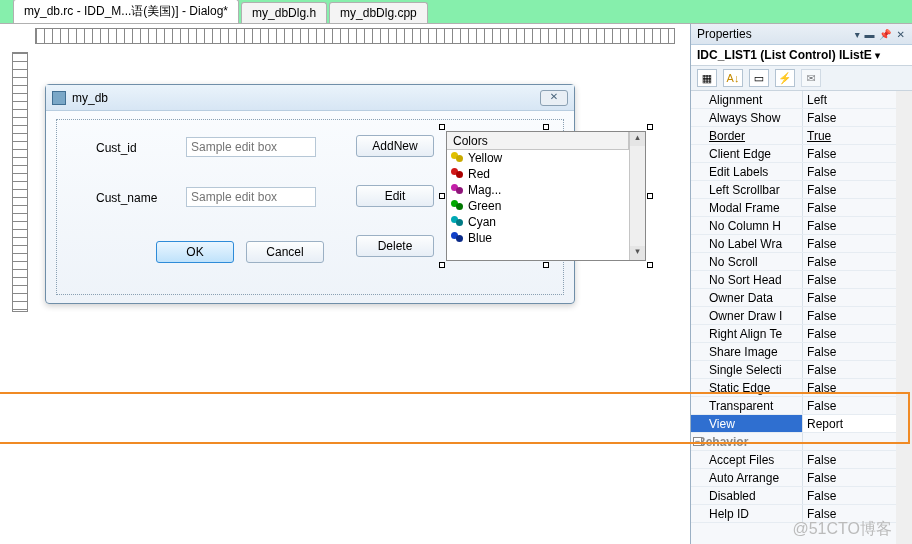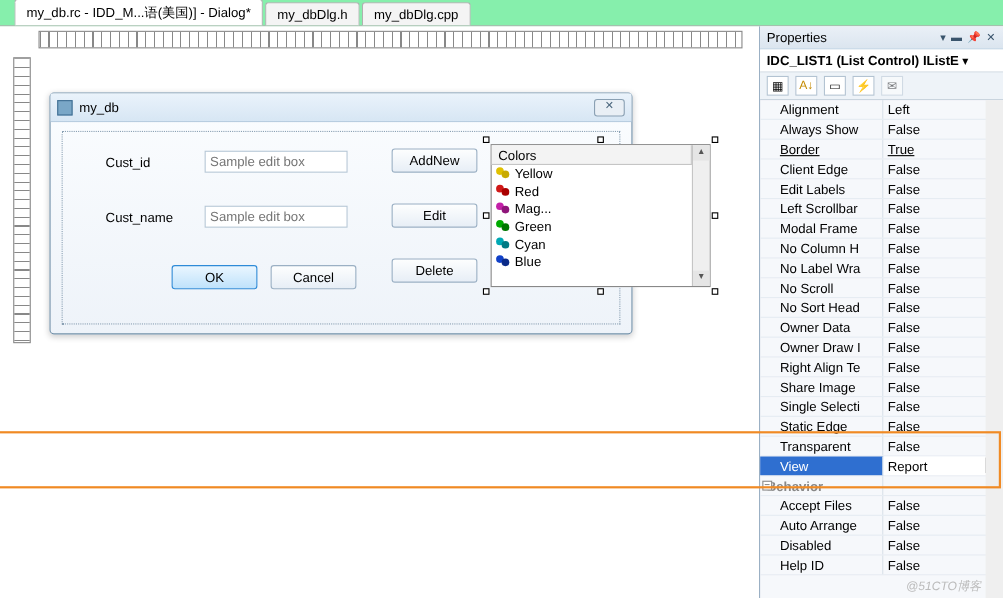--- a/index.html
+++ b/index.html
@@ -70,21 +70,21 @@
 .pcell-name { width:112px; padding:2px 4px 2px 18px; border-right:1px solid #d9e1e9; white-space:nowrap; overflow:hidden; }
 .pcell-val { flex:1; padding:2px 4px; white-space:nowrap; overflow:hidden;}
 .prow.selected .pcell-name { background:#2f6fd0; color:#fff; }
 .prow.selected .pcell-val { background:#fff; }
 .prow.cat .pcell-name { padding-left:6px; font-weight:bold; color:#888; }
 .prow.cat { position:relative; }
 .prow.cat .expando { position:absolute; left:2px; top:4px; width:9px; height:9px; border:1px solid #888; font-size:9px; line-height:7px; text-align:center; color:#555; background:#fff;}
 .dd { position:absolute; right:2px; top:1px; width:14px; height:14px; border:1px solid #888; background:#eee; font-size:9px; text-align:center; line-height:12px;}
 .hlbox { position:absolute; border:2px solid #f08a24; }
 .scroll-v { position:absolute; right:0; top:0; width:16px; bottom:0; background:#efefef; }
-.watermark { position:absolute; right:20px; bottom:4px; color:#bbb; font-size:11px; font-style:italic;}
+.watermark { position:absolute; right:20px; bottom:4px; color:#bbb; font-size:16px; }
 </style>
 </head>
 <body>
 
 <div class="tabs">
   <div class="tab active">my_db.rc - IDD_M...语(美国)] - Dialog*</div>
   <div class="tab">my_dbDlg.h</div>
   <div class="tab">my_dbDlg.cpp</div>
 </div>
 

